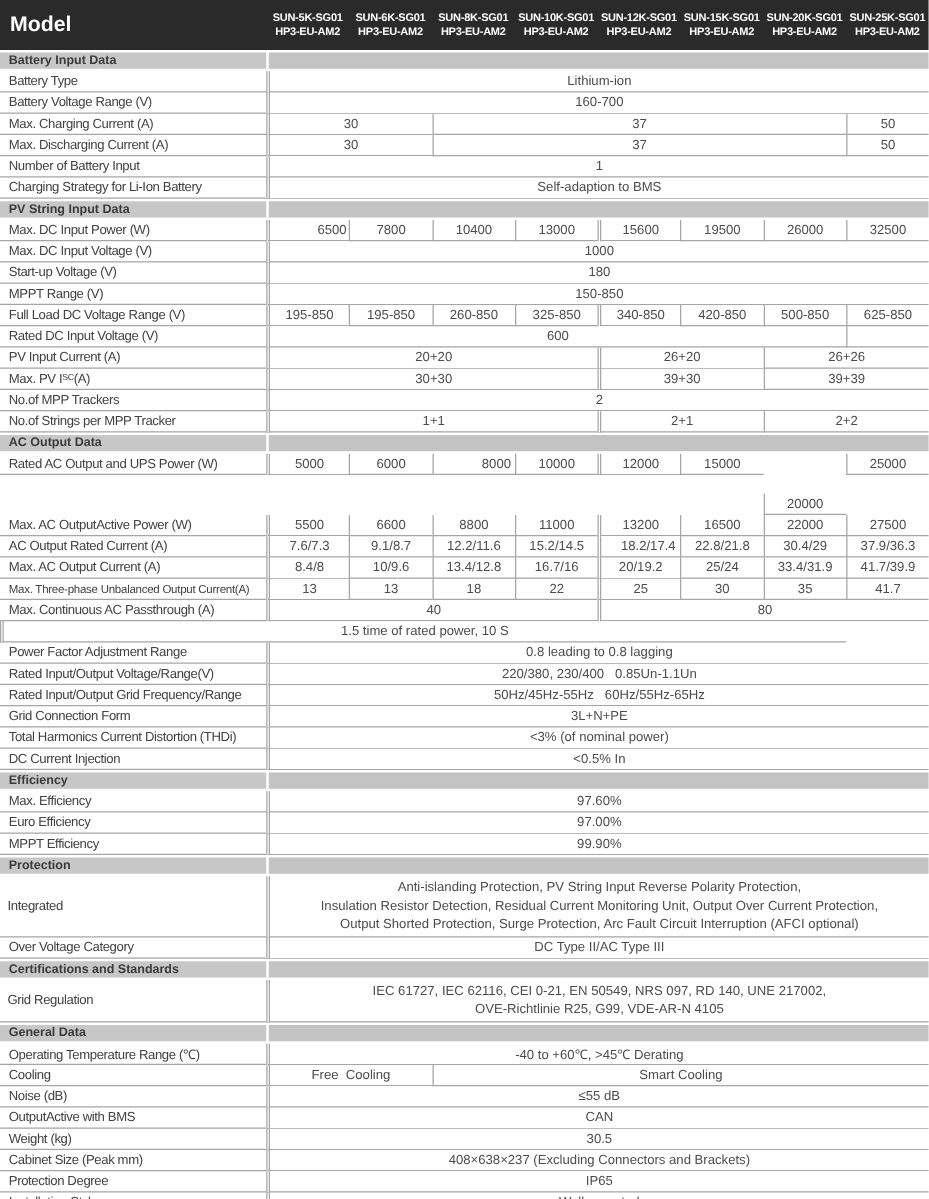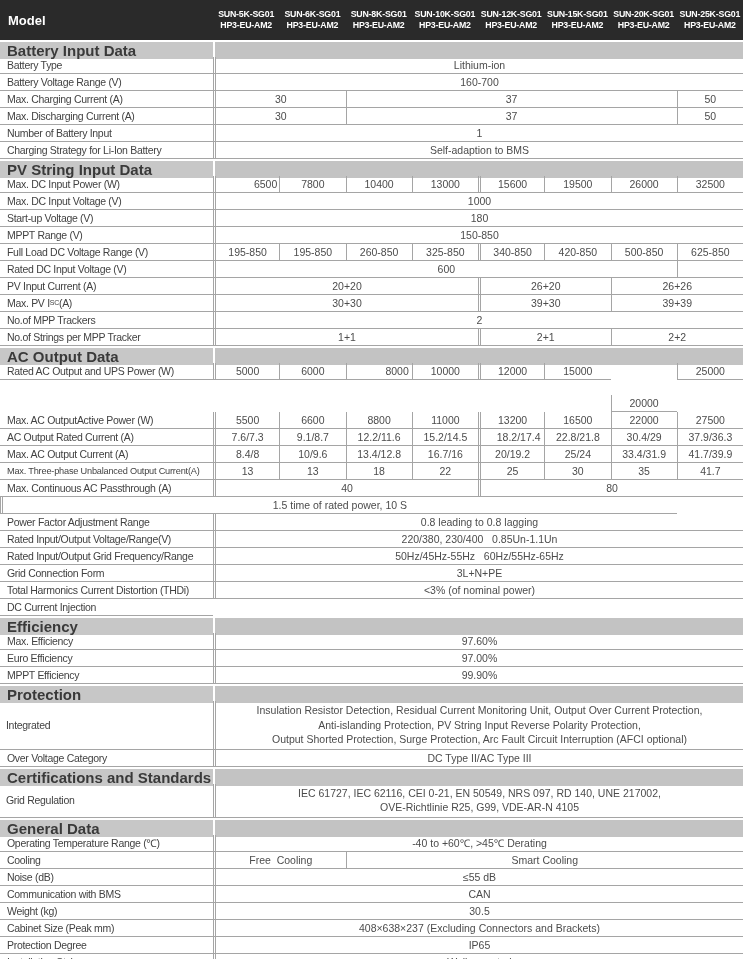--- a/index.html
+++ b/index.html
@@ -4,27 +4,27 @@
 <style>
   html,body { margin:0; padding:0; background:#ffffff; }
   body { font-family: "Liberation Sans", sans-serif; -webkit-font-smoothing: antialiased; }
   #spec { width:743px; }
 
   .row { display:grid; grid-template-columns:213px repeat(8, 1fr); box-sizing:border-box; }
   .row > div { box-sizing:border-box; }
 
   
   .hrow { background:#2a2a2a; height:40px; align-items:center; }
-  .hlabel { color:#ffffff; font-weight:bold; font-size:13px; padding-left:8px; }
+  .hlabel { color:#ffffff; font-weight:bold; font-size:17px; padding-left:8px; }
   .hcell { color:#ffffff; font-weight:bold; font-size:8.8px; line-height:1.3;
            text-align:center; letter-spacing:-0.2px; }
 
   
   .secrow { height:13px; margin:2px 0; }
-  .seclabel { background:#c7c7c7; font-weight:bold; font-size:15px; color:#3a3a3a;
+  .seclabel { background:#c7c7c7; font-weight:bold; font-size:10px; color:#3a3a3a;
               padding-left:7px; display:flex; align-items:center; white-space:nowrap; }
   .secfill { background:#c3c3c3; grid-column:span 8; margin-left:2px; }
 
   
   .cell { border-bottom:1px solid #a5a5a5; font-size:10.5px; color:#4c4c4c;
           display:flex; align-items:center; justify-content:center; text-align:center; }
   .r17 .cell { height:17px; }
   .lab { justify-content:flex-start; padding-left:7px; color:#424242;
          letter-spacing:-0.3px; white-space:nowrap; overflow:hidden; }
   .lab.tight { font-size:9.2px; letter-spacing:-0.2px; }
@@ -257,20 +257,21 @@
     <div class="row r17">
       <div class="cell lab">Grid Connection Form</div>
       <div class="cell dcell gb" style="grid-column: span 8;">3L+N+PE</div>
     </div>
     <div class="row r17">
       <div class="cell lab">Total Harmonics Current Distortion (THDi)</div>
       <div class="cell dcell gb" style="grid-column: span 8;">&lt;3% (of nominal power)</div>
     </div>
     <div class="row r17">
       <div class="cell lab">DC Current Injection</div>
+      <div class="cell dcell gb" style="grid-column: span 8;">&lt;0.5% In</div>
     </div>
     <div class="row secrow">
       <div class="seclabel">Efficiency</div>
       <div class="secfill"></div>
     </div>
     <div class="row r17">
       <div class="cell lab">Max. Efficiency</div>
       <div class="cell dcell gb" style="grid-column: span 8;">97.60%</div>
     </div>
     <div class="row r17">
@@ -281,22 +282,22 @@
       <div class="cell lab">MPPT Efficiency</div>
       <div class="cell dcell gb" style="grid-column: span 8;">99.90%</div>
     </div>
     <div class="row secrow">
       <div class="seclabel">Protection</div>
       <div class="secfill"></div>
     </div>
     <div class="row mline">
       <div class="cell lab">Integrated</div>
       <div class="cell dcell gb" style="grid-column: span 8;">
+        <div class="vline">Anti-islanding Protection, PV String Input Reverse Polarity Protection,</div>
         <div class="vline">Insulation Resistor Detection, Residual Current Monitoring Unit, Output Over Current Protection,</div>
-        <div class="vline">Anti-islanding Protection, PV String Input Reverse Polarity Protection,</div>
         <div class="vline">Output Shorted Protection, Surge Protection, Arc Fault Circuit Interruption (AFCI optional)</div>
       </div>
     </div>
     <div class="row r17">
       <div class="cell lab">Over Voltage Category</div>
       <div class="cell dcell gb" style="grid-column: span 8;">DC Type II/AC Type III</div>
     </div>
     <div class="row secrow">
       <div class="seclabel">Certifications and Standards</div>
       <div class="secfill"></div>
@@ -319,21 +320,21 @@
     <div class="row r17">
       <div class="cell lab">Cooling</div>
       <div class="cell dcell gb" style="grid-column: span 2;">Free&nbsp; Cooling</div>
       <div class="cell dcell" style="grid-column: span 6;">Smart Cooling</div>
     </div>
     <div class="row r17">
       <div class="cell lab">Noise (dB)</div>
       <div class="cell dcell gb" style="grid-column: span 8;">≤55 dB</div>
     </div>
     <div class="row r17">
-      <div class="cell lab">Communication with BMS</div>
+      <div class="cell lab">OutputActive with BMS</div>
       <div class="cell dcell gb" style="grid-column: span 8;">CAN</div>
     </div>
     <div class="row r17">
       <div class="cell lab">Weight (kg)</div>
       <div class="cell dcell gb" style="grid-column: span 8;">30.5</div>
     </div>
     <div class="row r17">
       <div class="cell lab">Cabinet Size (Peak mm)</div>
       <div class="cell dcell gb" style="grid-column: span 8;">408×638×237 (Excluding Connectors and Brackets)</div>
     </div>

